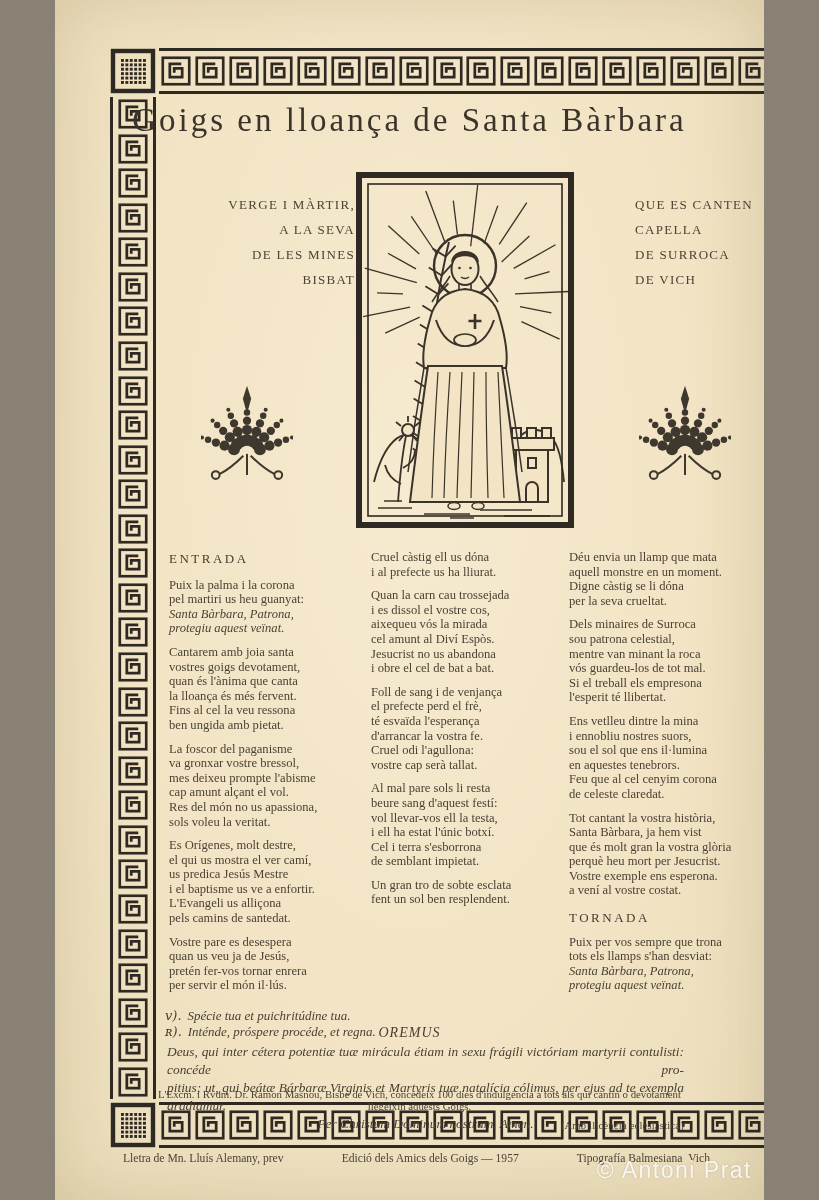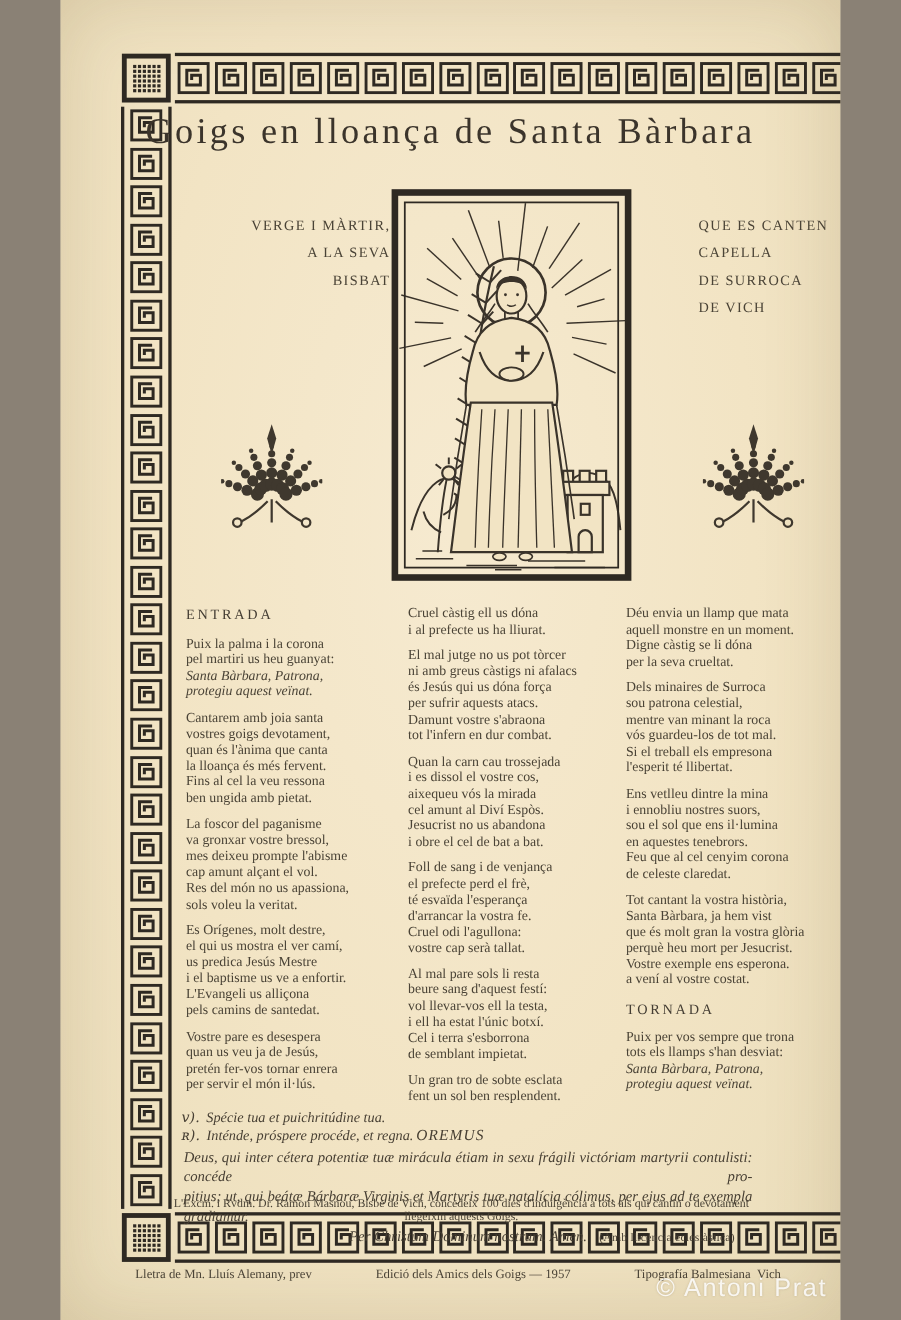--- a/index.html
+++ b/index.html
@@ -43,21 +43,21 @@
   .stanza{margin:0 0 9px;}
   .vline{display:block;white-space:nowrap;}
   .em{font-style:italic;}
   
   .vr-row{position:absolute;left:110px;right:82px;top:1008px;display:flex;justify-content:space-between;font-style:italic;font-size:13px;color:#473f33;flex-direction:column;}
   .vr-prefix{font-family:"DejaVu Serif","Liberation Serif",serif;margin-right:6px;}
   .oremus{position:absolute;left:0;right:0;top:1025px;text-align:center;font-style:italic;font-size:14px;letter-spacing:1px;color:#473f33;}
   .prayer{position:absolute;left:112px;right:80px;top:1043px;font-style:italic;font-size:13.4px;line-height:18px;color:#473f33;}
   .prayer-line{text-align:justify;text-align-last:justify;white-space:normal;}
   .prayer-end{position:relative;text-align:right;text-align-last:center;}
-  .license{position:absolute;right:16px;top:2px;font-style:normal;font-size:10.6px;letter-spacing:.2px;}
+  .license{position:absolute;right:0;top:2px;font-style:normal;font-size:10.6px;letter-spacing:.2px;}
   .indulgence{position:absolute;left:100px;right:80px;top:1088px;text-align:center;font-size:10.8px;color:#4a4336;}
   
   .footer{position:absolute;left:68px;right:54px;top:1152px;display:flex;justify-content:space-between;font-size:11.6px;color:#4a4336;}
   .watermark{
     position:absolute;right:12px;top:1157px;
     font-family:"Liberation Sans",sans-serif;font-size:23px;letter-spacing:1.5px;
     color:rgba(255,255,255,.85);text-shadow:0 0 2px rgba(90,70,40,.25);
   }
 </style>
 </head>
@@ -604,20 +604,21 @@
         <rect x="2" y="2" width="30" height="30" fill="none" stroke="currentColor" stroke-width="3"></rect>
         <path d="M23 9 H10 V24 H24 V14 H15 V19" fill="none" stroke="currentColor" stroke-width="3.1"></path>
       </svg>
     </div>
 
   <h1 class="title">Goigs en lloança de Santa Bàrbara</h1>
 
   <div class="cap cap-l" id="capL">
       <span>VERGE I MÀRTIR,</span>
       <span>A LA SEVA</span>
+      <span>DE LES MINES</span>
       <span>BISBAT</span>
     </div>
   <div class="cap cap-r" id="capR">
       <span>QUE ES CANTEN</span>
       <span>CAPELLA</span>
       <span>DE SURROCA</span>
       <span>DE VICH</span>
     </div>
 
   <svg class="woodcut" width="222" height="360" viewBox="0 0 222 360">
@@ -863,28 +864,20 @@
         <span class="vline">pretén fer-vos tornar enrera</span>
         <span class="vline">per servir el món il·lús.</span>
       </p>
     </div>
   <div class="col" id="col2">
       <p class="stanza">
         <span class="vline">Cruel càstig ell us dóna</span>
         <span class="vline">i al prefecte us ha lliurat.</span>
       </p>
       <p class="stanza">
-        <span class="vline">El mal jutge no us pot tòrcer</span>
-        <span class="vline">ni amb greus càstigs ni afalacs</span>
-        <span class="vline">és Jesús qui us dóna força</span>
-        <span class="vline">per sufrir aquests atacs.</span>
-        <span class="vline">Damunt vostre s'abraona</span>
-        <span class="vline">tot l'infern en dur combat.</span>
-      </p>
-      <p class="stanza">
         <span class="vline">Quan la carn cau trossejada</span>
         <span class="vline">i es dissol el vostre cos,</span>
         <span class="vline">aixequeu vós la mirada</span>
         <span class="vline">cel amunt al Diví Espòs.</span>
         <span class="vline">Jesucrist no us abandona</span>
         <span class="vline">i obre el cel de bat a bat.</span>
       </p>
       <p class="stanza">
         <span class="vline">Foll de sang i de venjança</span>
         <span class="vline">el prefecte perd el frè,</span>

